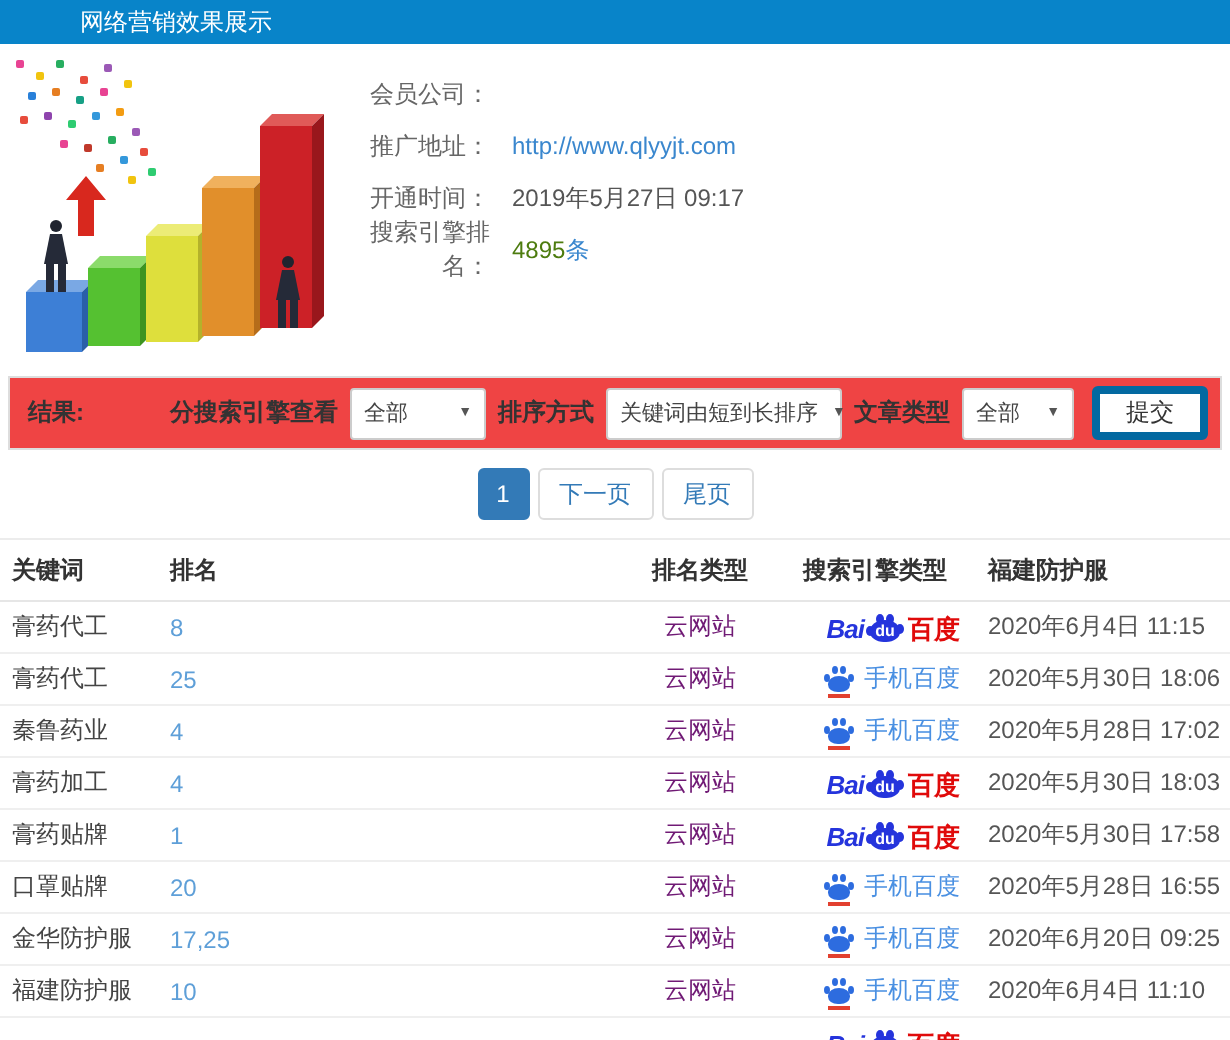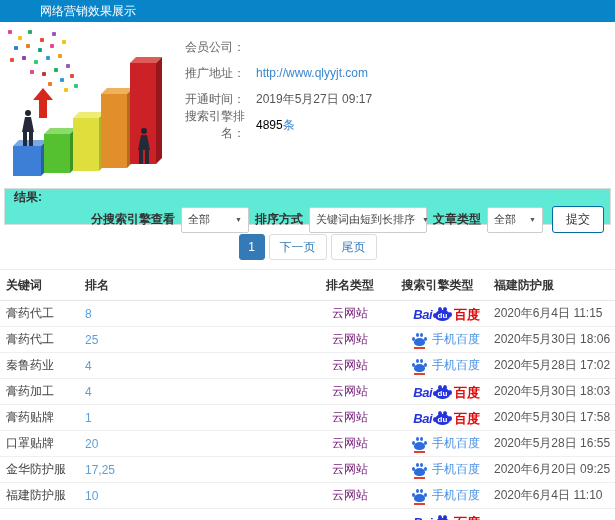--- a/index.html
+++ b/index.html
@@ -9,21 +9,21 @@
   
   .titlebar { height:22px; background:#0884c9; color:#fff; font-size:12px; line-height:22px; padding-left:40px; }
 
   
   .info-section { position:relative; height:166px; }
   .info-rows { margin-left:172px; padding-top:12px; }
   .info-row { display:flex; height:26px; align-items:center; font-size:12px; }
   .info-label { width:73px; text-align:right; color:#666; }
   .info-value { margin-left:11px; color:#555; }
   .link-blue { color:#3a87ce; text-decoration:none; cursor:pointer; }
-  .num-red { color:#000000; }
+  .num-red { color:#4d7c0f; }
   .unit-blue { color:#3a87ce; }
 
   
   .illu { position:absolute; left:0; top:4px; width:170px; height:160px; }
   .bar { position:absolute; }
   .bar::before { content:""; position:absolute; top:-6px; left:3px; width:100%; height:6px; transform:skewX(-45deg); }
   .bar::after { content:""; position:absolute; top:-3px; right:-6px; width:6px; height:100%; transform:skewY(-45deg); }
   .bar-blue { left:13px; bottom:10px; width:28px; height:30px; background:#3d7fd6; } .bar-blue::before{background:#7aa8e4;} .bar-blue::after{background:#2a5fa8;}
   .bar-green { left:44px; bottom:13px; width:26px; height:39px; background:#55c131; } .bar-green::before{background:#8bdb6b;} .bar-green::after{background:#3c9421;}
   .bar-yellow { left:73px; bottom:15px; width:26px; height:53px; background:#dedf3c; } .bar-yellow::before{background:#ecec76;} .bar-yellow::after{background:#b4b22a;}
@@ -39,28 +39,28 @@
   .person { position:absolute; width:16px; }
   .person i { display:block; }
   .p-head { width:6px; height:6px; border-radius:50%; background:#20242f; margin:0 auto 1px; }
   .p-body { width:12px; height:15px; background:#252a38; margin:0 auto; clip-path:polygon(25% 0,75% 0,100% 100%,0 100%); }
   .p-legs { width:10px; height:14px; margin:0 auto; background:linear-gradient(90deg,#252a38 42%,transparent 42%,transparent 58%,#252a38 58%); }
   .person-left { left:20px; bottom:40px; }
   .person-right { left:136px; bottom:22px; }
   .up-arrow { position:absolute; left:33px; top:62px; width:20px; height:30px; background:#d8281e; clip-path:polygon(50% 0,100% 40%,70% 40%,70% 100%,30% 100%,30% 40%,0 40%); }
 
   
-  .filter-panel { margin:0 4px; height:37px; border:1px solid #ddd; background:#5eead4; display:flex; align-items:flex-start; font-size:12px; color:#333;flex-direction:column; }
+  .filter-panel { margin:0 4px; height:37px; border:1px solid #ddd; background:#ef4444; display:flex; align-items:center; font-size:12px; color:#333; }
   .filter-result { font-weight:bold; margin-left:9px; }
   .filter-group { margin-left:auto; margin-right:6px; display:flex; align-items:center; }
   .filter-label { font-weight:bold; margin:0 6px; white-space:nowrap; }
   .select { display:inline-flex; align-items:center; justify-content:space-between; height:26px; background:#fff; border:1px solid #ccc; border-radius:2px; padding:0 6px; font-size:11px; color:#444; cursor:pointer; white-space:nowrap; }
   .select .caret { font-size:7px; color:#555; margin-left:7px; }
   .sel-engine { width:68px; } .sel-sort { width:118px; } .sel-article { width:56px; }
-  .submit-btn { margin-left:9px; height:27px; padding:0 13px; font-size:12px; color:#333; background:#fff; border:1px solid #0369a1; border-radius:3px; cursor:pointer; }
+  .submit-btn { margin-left:9px; height:27px; padding:0 13px; font-size:12px; color:#333; background:#fff; border:4px solid #0369a1; border-radius:3px; cursor:pointer; }
 
   
   .pager { height:44px; display:flex; align-items:center; justify-content:center; gap:4px; }
   .page-btn { min-width:26px; height:26px; line-height:24px; text-align:center; font-size:12px; border:1px solid #ddd; border-radius:3px; background:#fff; color:#337ab7; padding:0 10px; cursor:pointer; }
   .page-btn.active { background:#337ab7; border-color:#337ab7; color:#fff; padding:0; cursor:default; }
 
   
   .table { border-top:1px solid #ececec; }
   .trow, .thead { display:flex; align-items:center; }
   .thead { height:31px; font-size:12px; font-weight:bold; color:#333; border-bottom:1px solid #e6e6e6; }

